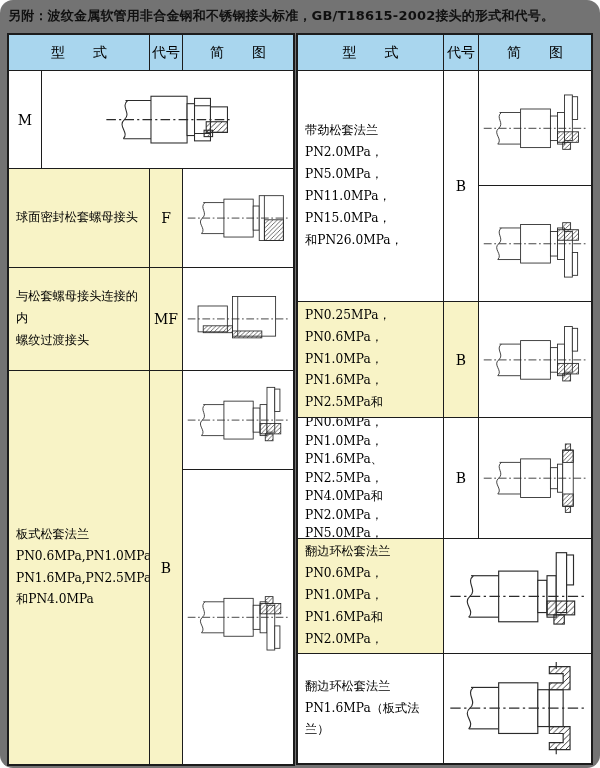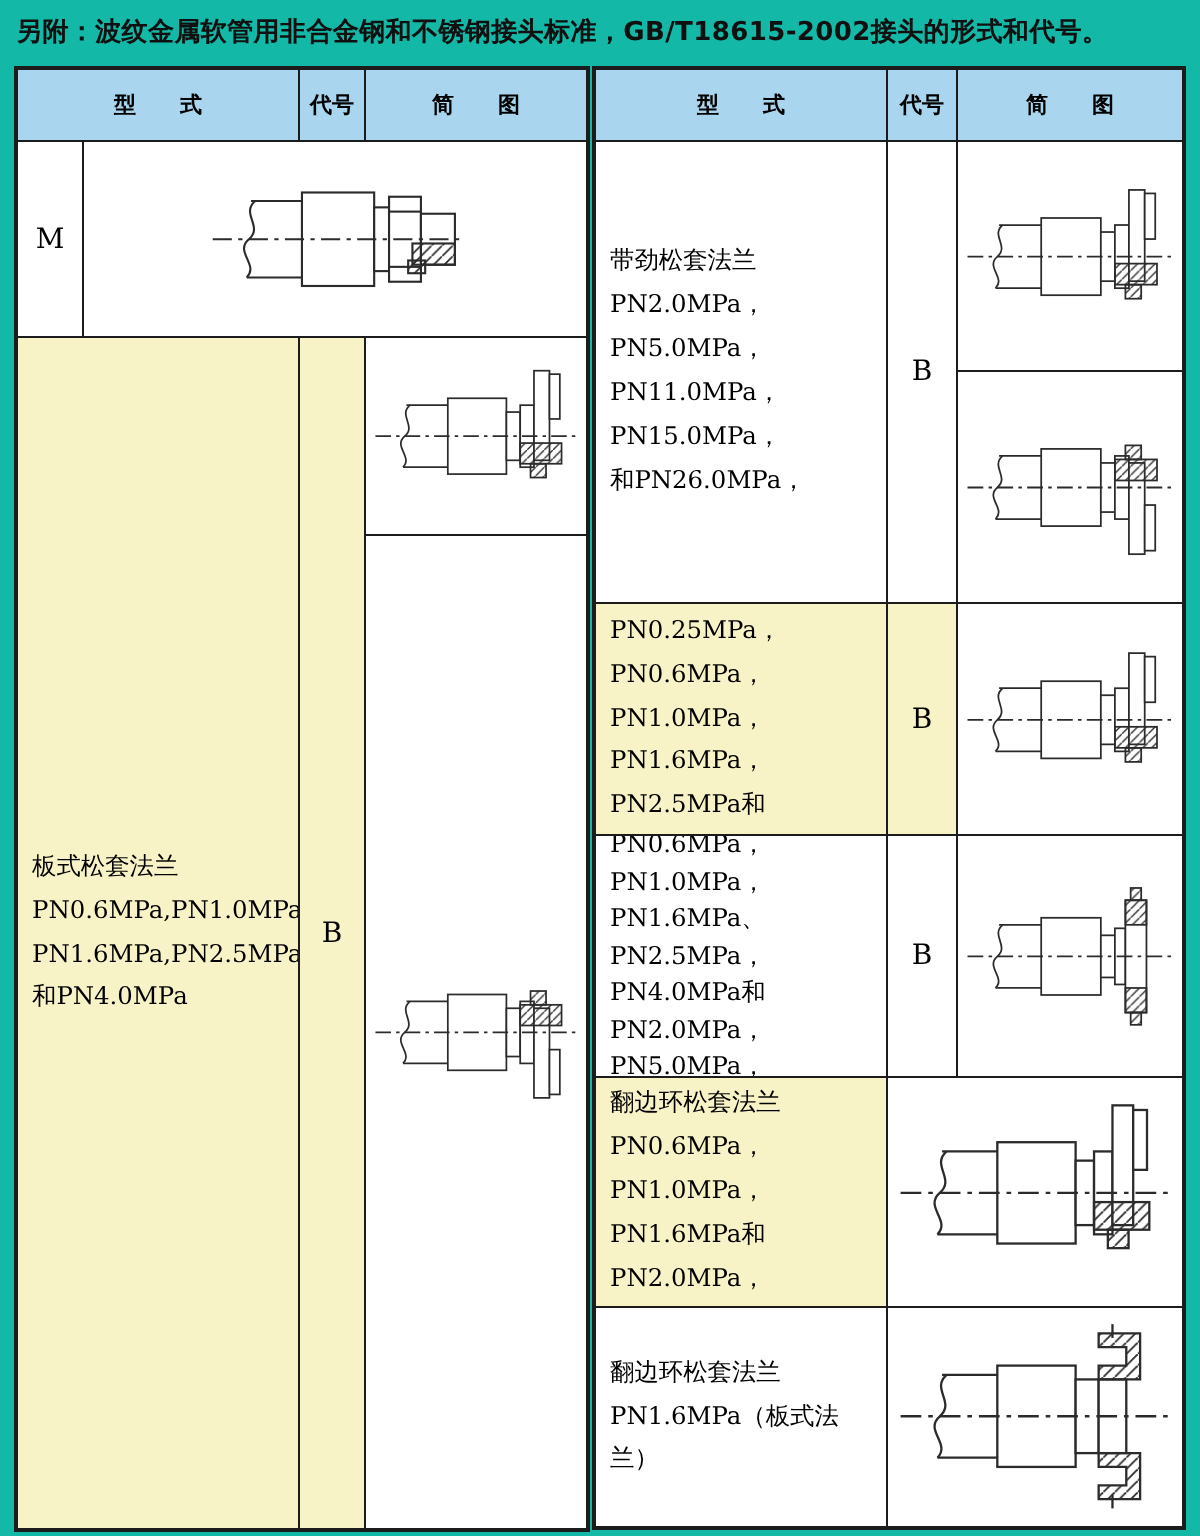--- a/index.html
+++ b/index.html
@@ -1,18 +1,18 @@
 <!DOCTYPE html>
 <html style="--hdr: #a9d6ee; --hl: #f8f3c6; --bd: #1c1c1c;"><head>
 <meta charset="utf-8">
 <style>
   :root{ --bd:#1c1c1c; --hdr:#a9d6ee; --hl:#f8f3c6; }
   html,body{margin:0;padding:0;}
   body{width:600px;height:768px;background:#fdfdfd;font-family:"DejaVu Serif","Liberation Serif",serif;}
-  .page{position:relative;width:600px;height:768px;overflow:hidden;background:#14b8a6;}
+  .page{position:relative;width:600px;height:768px;overflow:hidden;background:#737373;border-radius:13px;}
   .title{position:absolute;left:8px;top:7px;font-family:"DejaVu Sans","Liberation Sans",sans-serif;
          font-weight:bold;font-size:13px;color:#101010;letter-spacing:.2px;white-space:nowrap;}
   .tbl{position:absolute;top:33px;display:flex;flex-direction:column;
        border:2px solid var(--bd);box-sizing:border-box;background:#fff;}
   .tbl.left{left:7px;width:288px;height:733px;}
   .tbl.right{left:296px;width:297px;height:732px;}
   .hrow{display:flex;flex:0 0 auto;height:35px;border-bottom:1px solid var(--bd);}
   .row{display:flex;flex:0 0 auto;border-bottom:1px solid var(--bd);}
   .row:last-child{border-bottom:none;flex:1 1 auto;}
   .c{box-sizing:border-box;border-right:1px solid var(--bd);display:flex;align-items:center;overflow:hidden;}
@@ -22,21 +22,21 @@
   .type.compact{line-height:1.52;}
   .code{width:33px;justify-content:center;font-size:14px;color:#000;}
   .right .code{width:35px;}
   .diag{flex:1;justify-content:center;background:#fff;text-align:right;}
   .diag svg{width:94%;height:92%;}
   .diag.split{flex-direction:column;align-items:stretch;justify-content:flex-start;padding:0;}
   .split .sub{display:flex;align-items:center;justify-content:center;box-sizing:border-box;}
   .split .sub.fixed{flex:0 0 auto;border-bottom:1px solid var(--bd);}
   .split .sub.rest{flex:1 1 auto;}
   .split .sub svg{width:94%;height:90%;}
-  .hc{background:var(--hdr);justify-content:center;padding:0;font-size:11px;color:#000;font-weight:bold;}
+  .hc{background:var(--hdr);justify-content:center;padding:0;font-size:14px;color:#000;}
   .hl .type,.hl .code{background:var(--hl);}
 </style>
 </head>
 <body>
 
 <div class="page">
   <div class="title">另附：波纹金属软管用非合金钢和不锈钢接头标准，GB/T18615-2002接头的形式和代号。</div>
 
   <div class="tbl left">
     <div class="hrow">
@@ -63,22 +63,64 @@
             <line x1="85" y1="29" x2="100" y2="29" stroke="#2b2b2b" stroke-width="1"></line>
             <line x1="85" y1="55" x2="100" y2="55" stroke="#2b2b2b" stroke-width="1"></line>
             <rect x="100" y="30" width="16" height="24" fill="#fff" stroke="#2b2b2b" stroke-width="1"></rect>
             <rect x="96" y="44" width="20" height="10" fill="url(#p0)" stroke="#2b2b2b" stroke-width="1"></rect>
             <rect x="94" y="52" width="8" height="6" fill="url(#p0)" stroke="#2b2b2b" stroke-width="1"></rect>
             <line x1="2" y1="42" x2="118" y2="42" stroke="#2b2b2b" stroke-width="1" stroke-dasharray="9 3 2 3"></line>
           </svg>
       </div>
     </div>
 
-
-
+    <div class="row hl" style="height:98px">
+      <div class="c type">球面密封松套螺母接头</div>
+      <div class="c code">F</div>
+      <div class="c diag">
+        <svg viewBox="0 0 120 84" preserveAspectRatio="xMidYMid meet">
+            <defs>
+              <pattern id="p1" patternUnits="userSpaceOnUse" width="5" height="5">
+                <path d="M0 5 L5 0" stroke="#2b2b2b" stroke-width="0.8" fill="none"></path>
+              </pattern>
+            </defs>
+            <path d="M22,24 C15,30 26,36 19,42 C12,48 24,54 18,60" fill="none" stroke="#2b2b2b" stroke-width="1"></path>
+            <line x1="20" y1="24" x2="44" y2="24" stroke="#2b2b2b" stroke-width="1"></line>
+            <line x1="18" y1="60" x2="44" y2="60" stroke="#2b2b2b" stroke-width="1"></line>
+            <rect x="44" y="20" width="34" height="44" fill="#fff" stroke="#2b2b2b" stroke-width="1"></rect>
+            <rect x="78" y="28" width="7" height="28" fill="#fff" stroke="#2b2b2b" stroke-width="1"></rect>
+            <rect x="85" y="16" width="28" height="52" fill="#fff" stroke="#2b2b2b" stroke-width="1"></rect>
+            <line x1="91" y1="16" x2="91" y2="68" stroke="#2b2b2b" stroke-width="1"></line>
+            <rect x="91" y="44" width="22" height="24" fill="url(#p1)" stroke="#2b2b2b" stroke-width="1"></rect>
+            <line x1="2" y1="42" x2="118" y2="42" stroke="#2b2b2b" stroke-width="1" stroke-dasharray="9 3 2 3"></line>
+          </svg>
+      </div>
+    </div>
+
+
+    <div class="row hl" style="height:102px">
+      <div class="c type">与松套螺母接头连接的内
+螺纹过渡接头</div>
+      <div class="c code">MF</div>
+      <div class="c diag">
+        <svg viewBox="0 0 120 84" preserveAspectRatio="xMidYMid meet">
+            <defs>
+              <pattern id="p3" patternUnits="userSpaceOnUse" width="5" height="5">
+                <path d="M0 5 L5 0" stroke="#2b2b2b" stroke-width="0.8" fill="none"></path>
+              </pattern>
+            </defs>
+            <rect x="14" y="27" width="34" height="30" fill="#fff" stroke="#2b2b2b" stroke-width="1"></rect>
+            <rect x="54" y="16" width="50" height="46" fill="#fff" stroke="#2b2b2b" stroke-width="1"></rect>
+            <line x1="60" y1="16" x2="60" y2="62" stroke="#2b2b2b" stroke-width="1"></line>
+            <rect x="20" y="50" width="34" height="8" fill="url(#p3)" stroke="#2b2b2b" stroke-width="1"></rect>
+            <rect x="54" y="56" width="34" height="8" fill="url(#p3)" stroke="#2b2b2b" stroke-width="1"></rect>
+            <line x1="2" y1="42" x2="118" y2="42" stroke="#2b2b2b" stroke-width="1" stroke-dasharray="9 3 2 3"></line>
+          </svg>
+      </div>
+    </div>
 
 
     <div class="row hl">
       <div class="c type">板式松套法兰
 PN0.6MPa,PN1.0MPa,
 PN1.6MPa,PN2.5MPa,
 和PN4.0MPa</div>
       <div class="c code">B</div>
       <div class="c diag split">
         <div class="sub fixed" style="height:99px">

